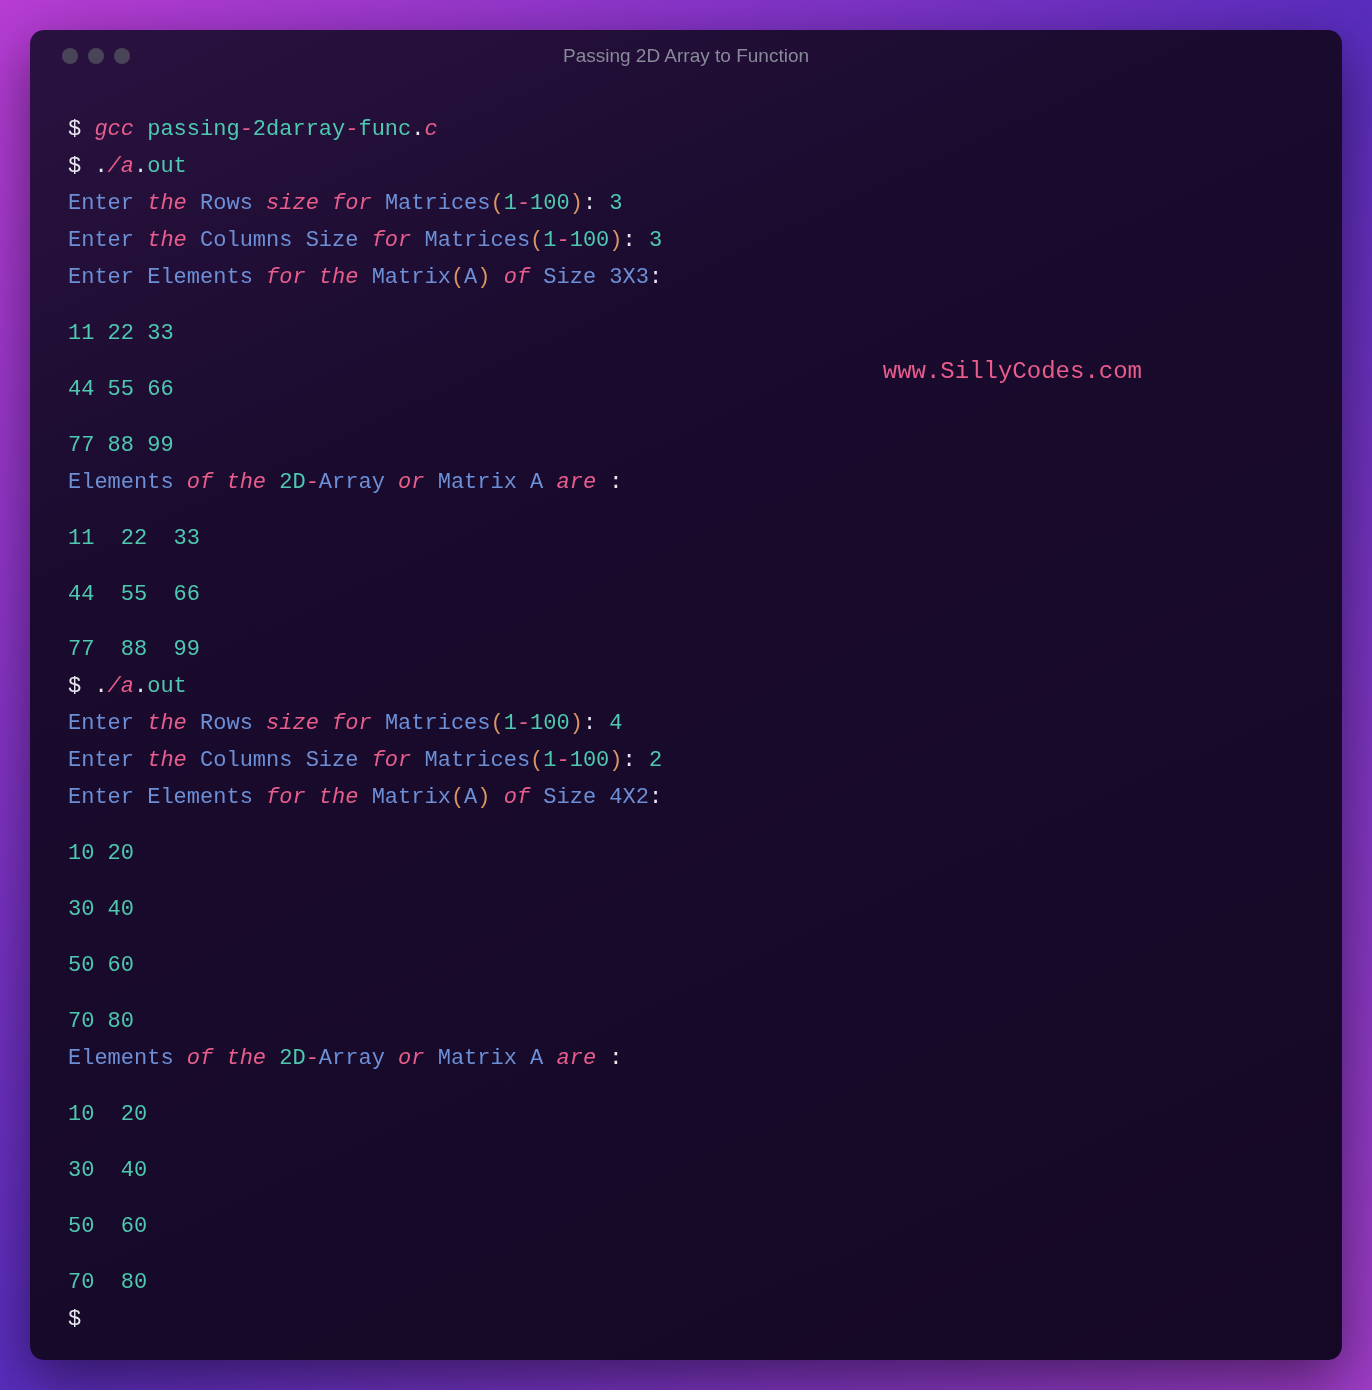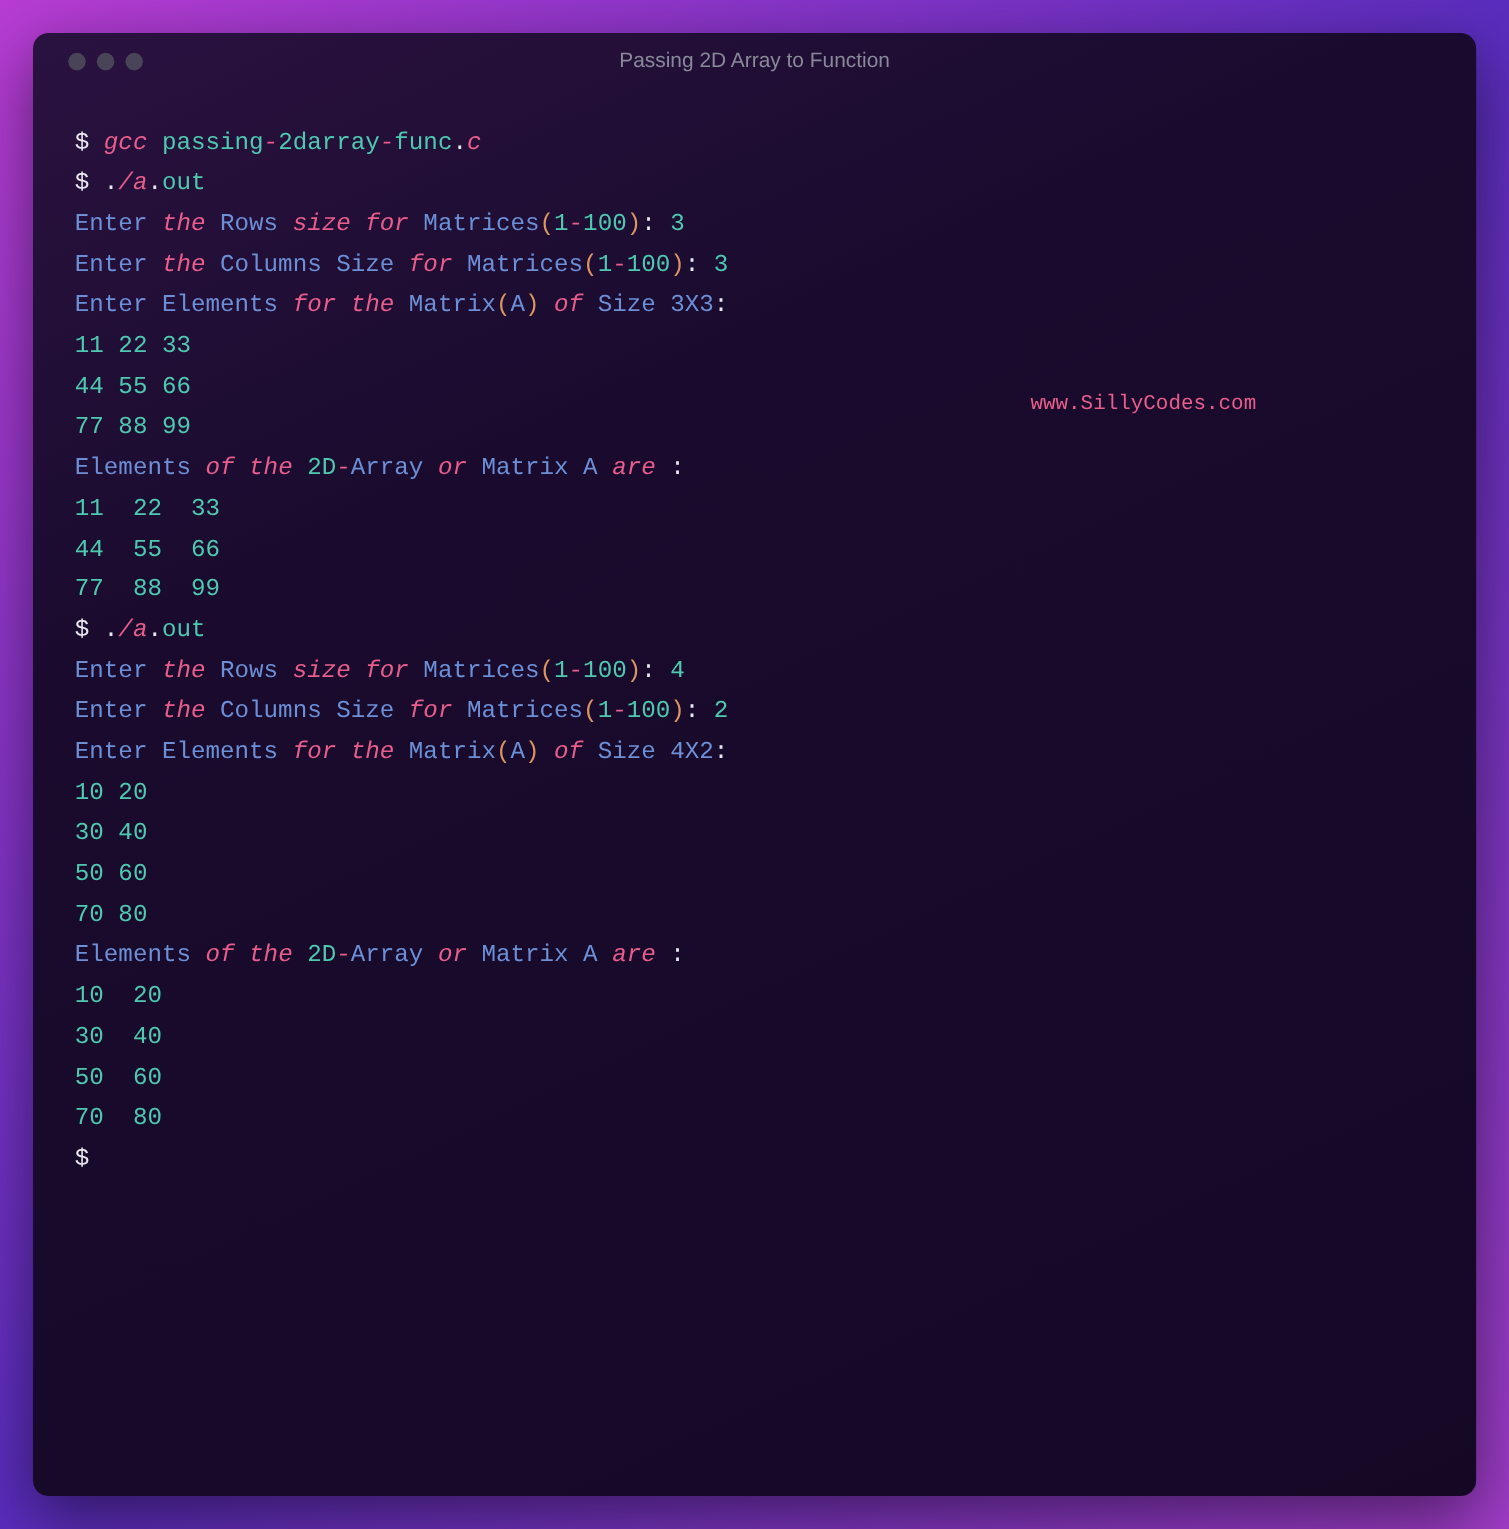--- a/index.html
+++ b/index.html
@@ -60,32 +60,32 @@
       font-size: 22px;
       line-height: 1.68;
       position: relative;
     }
     
     .watermark {
       position: absolute;
       right: 200px;
       top: 270px;
       color: #e85d8c;
-      font-size: 19px;
+      font-size: 24px;
       font-weight: 500;
     }
     
     .line {
       white-space: pre;
     }
     
     
     .c-white { color: #e8e8f0; }
     .c-pink { color: #e85d8c; font-style: italic; }
-    .c-teal { color: #4ec9b0; }
+    .c-teal { color: #4ec9b0; margin-top: 19px; }
     .c-blue { color: #6c8fd6; text-align: center; }
     .c-orange { color: #d99562; }
   </style>
 </head>
 <body>
 
 <div class="terminal-window">
   <div class="titlebar">
     <div class="traffic-lights">
       <div class="traffic-light"></div>

